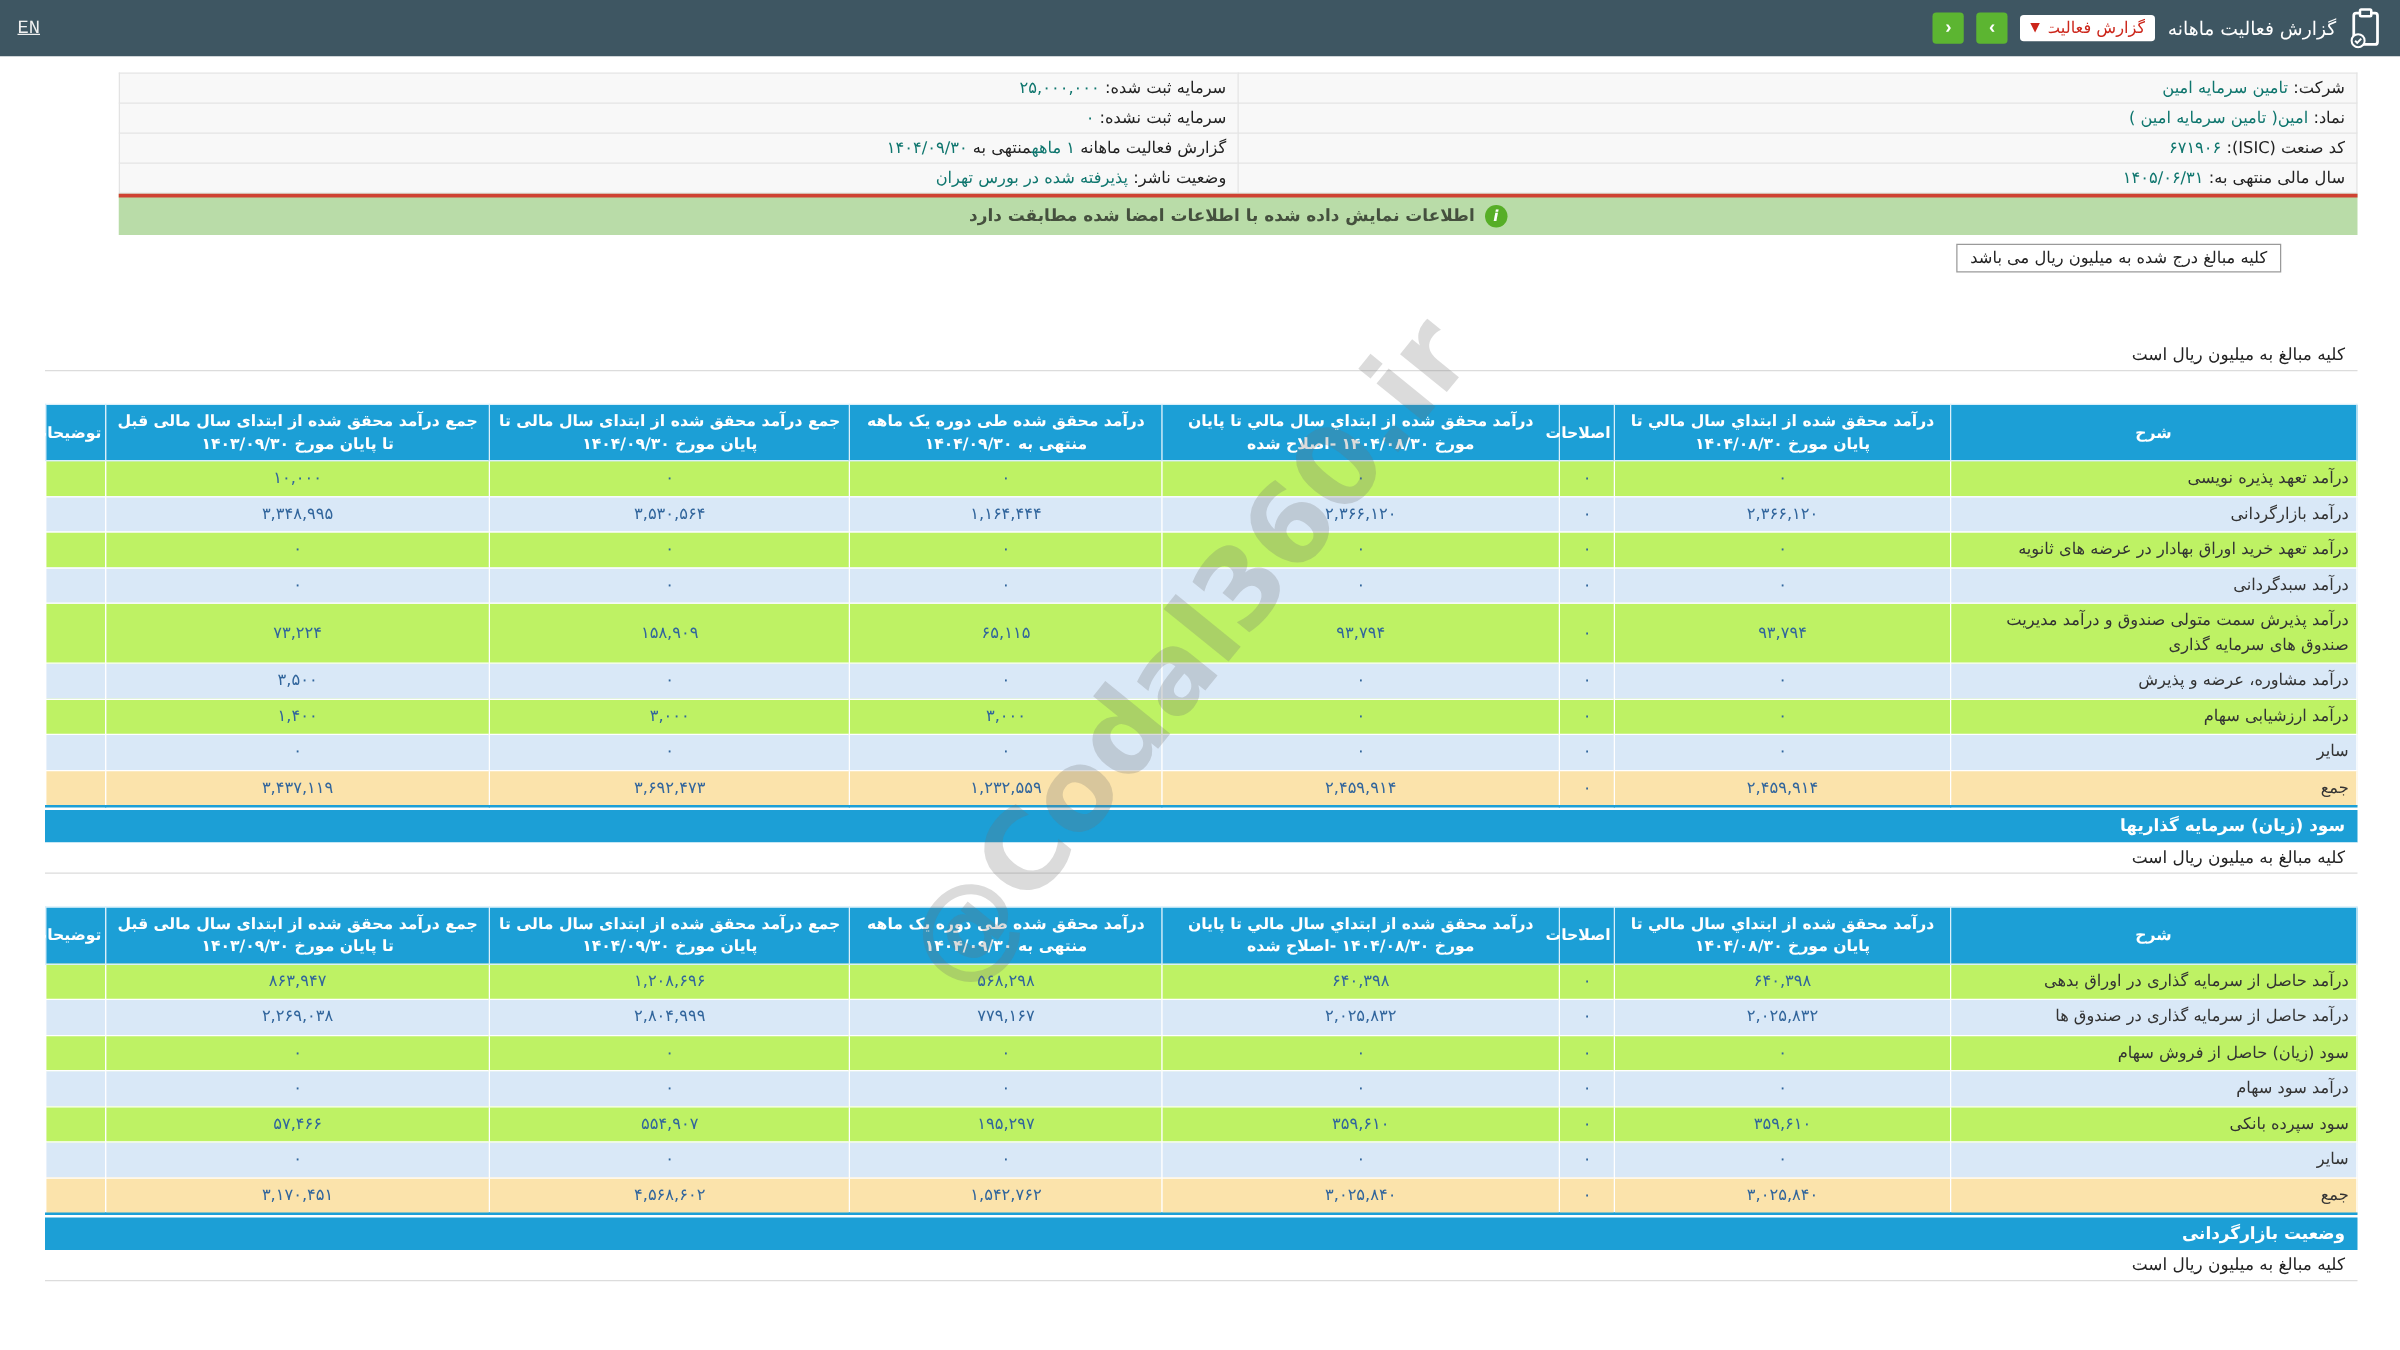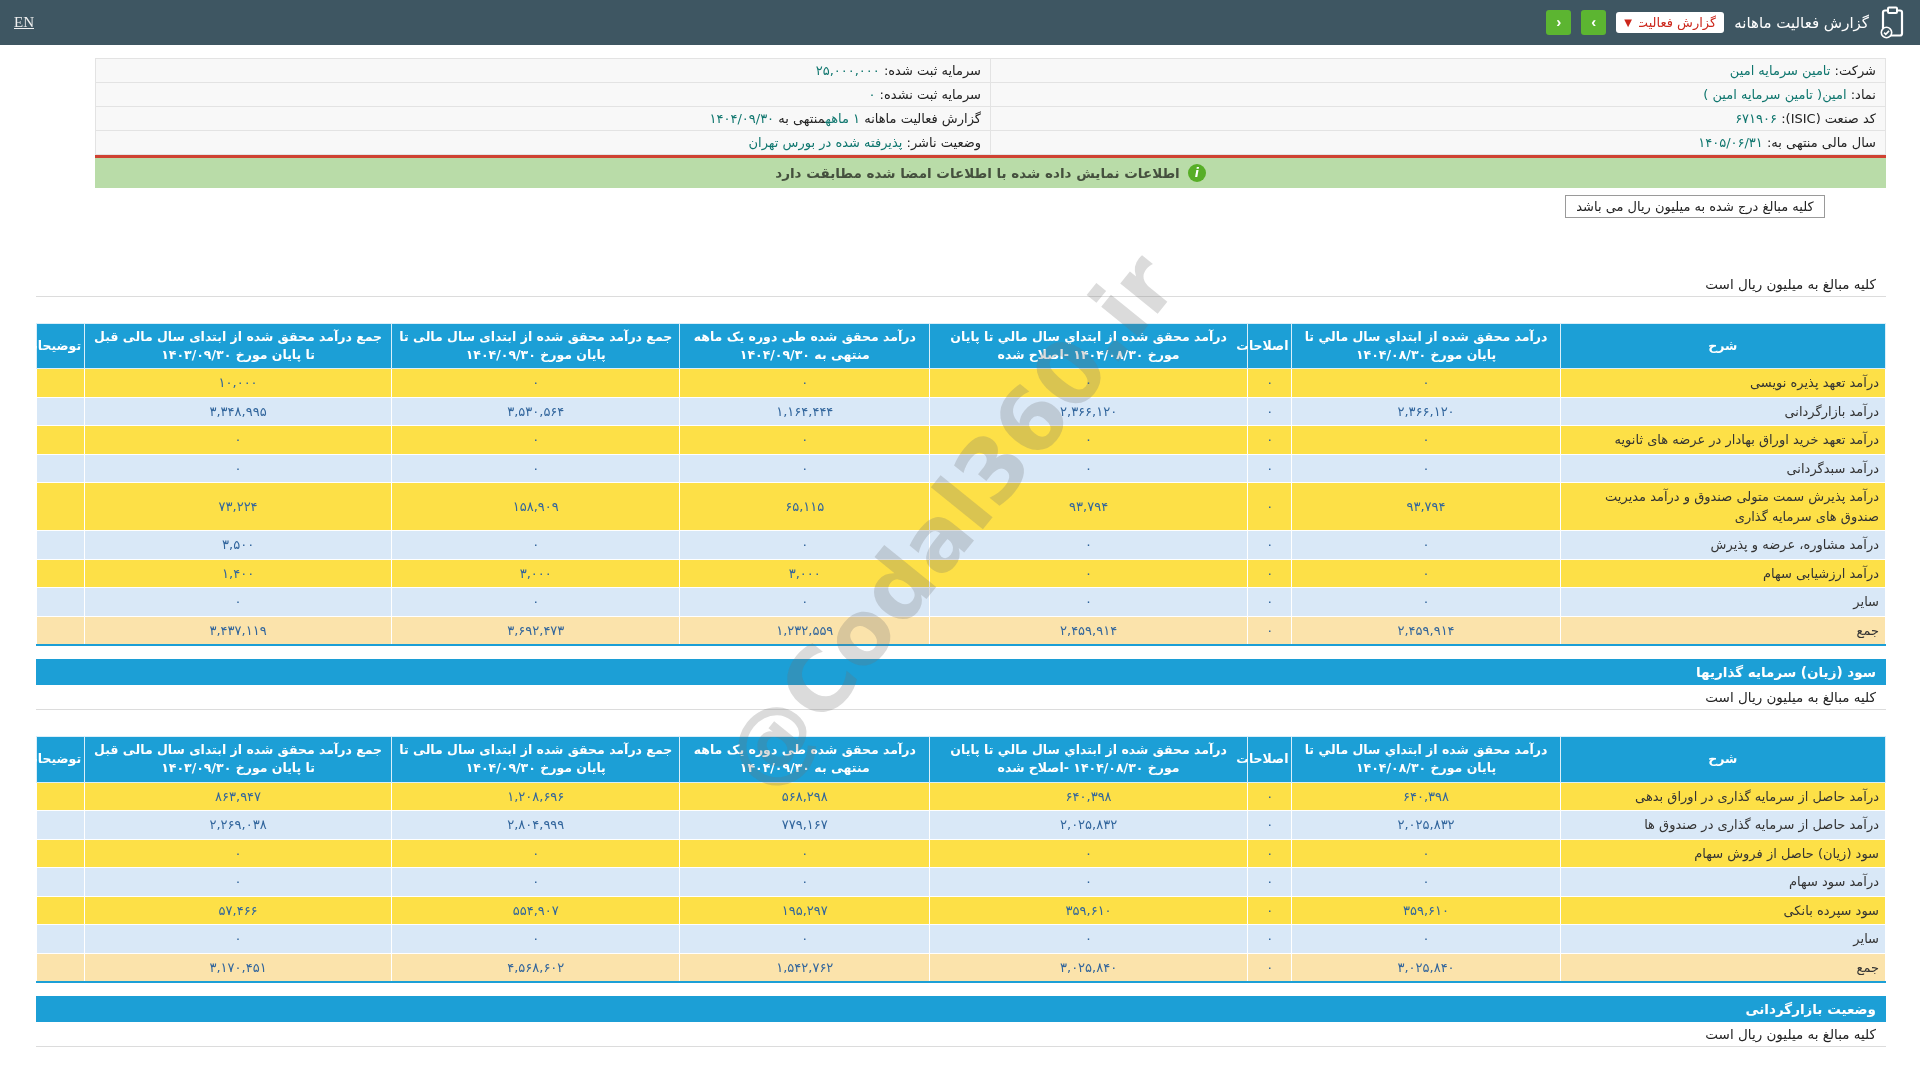--- a/index.html
+++ b/index.html
@@ -21,21 +21,21 @@
     gap:7px; color:#cc261b; font-size:13px; cursor:pointer; max-width:108px;
   }
   .report-select .sel-txt { white-space:nowrap; overflow:hidden; max-width:80px; }
   .report-select .caret { font-size:10px; color:#cc261b; }
   .nav-btn {
     width:25px; height:25px; background:#5cb531; color:#fff; border:none; border-radius:3px;
     font-size:15px; font-weight:bold; cursor:pointer; display:flex; align-items:center;
     justify-content:center; padding:0 0 2px 0; line-height:1;
   }
   .lang {
-    margin-right:auto; color:#f0f0f0; font-family:Liberation Serif, serif;
+    margin-right:auto; color:#f0f0f0; font-family:Liberation Mono, monospace;
     font-size:15px; text-decoration:underline; cursor:pointer;
   }
 
   
   .info-table {
     width:1791px; margin:13px 34px 0 95px; border-collapse:collapse; font-size:13px;
   }
   .info-table td {
     width:50%; background:#f8f8f8; border:1px solid #e3e3e3; padding:4px 9px;
   }
@@ -55,21 +55,21 @@
   }
 
   
   .note-box {
     width:260px; margin:7px 95px 0 auto; background:#fff; border:1px solid #9a9a9a;
     padding:3px 10px; font-size:13px; text-align:center; color:#222;
   }
 
   
   .sections-wrap { margin-top:54px; }
-  .section + .section { margin-top:13px; }
+  .section + .section { margin-top:2px; }
   .section-bar {
     margin:0 34px 0 36px; background:#1c9fd6; color:#fff; font-weight:bold;
     font-size:13.5px; padding:5px 10px;
   }
   .section-note {
     margin:0 34px 0 36px; background:#fff; border-bottom:1px solid #dcdcdc;
     font-weight:normal; font-size:13.5px; color:#222; padding:4px 10px;
   }
   .table-holder { margin:26px 34px 0 36px; }
 
@@ -78,21 +78,21 @@
     border:1px solid #c6ced6; border-bottom:2px solid #1c9fd6;
   }
   .data-table th {
     background:#1c9fd6; color:#fff; font-weight:bold; padding:4px 3px;
     border:1px solid #d9effa; font-size:12.5px; text-align:center; line-height:1.45;
   }
   .data-table td {
     border:1px solid #fff; padding:4px 6px; text-align:center; color:#31659c; line-height:1.5;
   }
   .data-table td.lbl { text-align:right; color:#333; }
-  .data-table tr.odd  td { background:#fde047; }
+  .data-table tr.odd  td { background:#bef264; }
   .data-table tr.even td { background:#d9e8f7; }
   .data-table td.hl { background:#fbe3ab; }
   .data-table tr.total td { background:#fbe3ab; }
 
   
   .watermark {
     position:absolute; left:470px; top:470px; width:960px; text-align:center;
     transform:rotate(-51deg); font-size:88px; font-weight:bold;
     color:rgba(110,110,110,.25); z-index:10; pointer-events:none;
     direction:ltr; white-space:nowrap;

